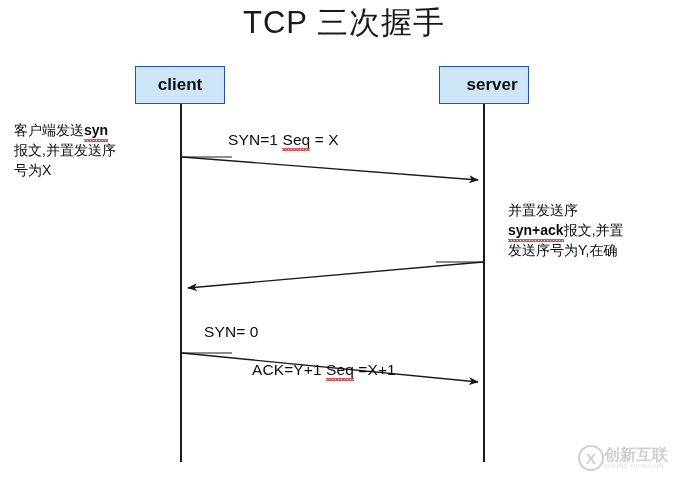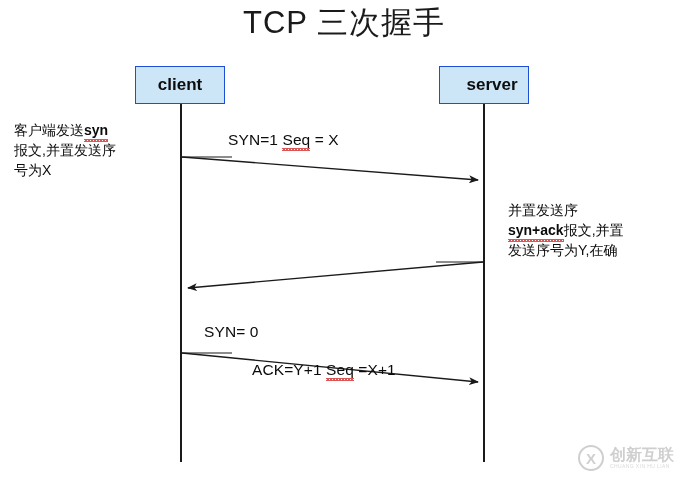--- a/index.html
+++ b/index.html
@@ -114,21 +114,21 @@
     display: flex;
     align-items: center;
     justify-content: center;
     font-size: 15px;
     font-weight: 700;
     color: #8e8e8e;
     line-height: 1;
     box-sizing: border-box;
   }
   #watermark .wm-texts {
-    margin-left: 6px;
+    margin-left: 0;
     display: flex;
     flex-direction: column;
     justify-content: flex-end;
   }
   #watermark .wm-cn {
     font-size: 16px;
     font-weight: 700;
     color: #8e8e8e;
     line-height: 17px;
     white-space: nowrap;

